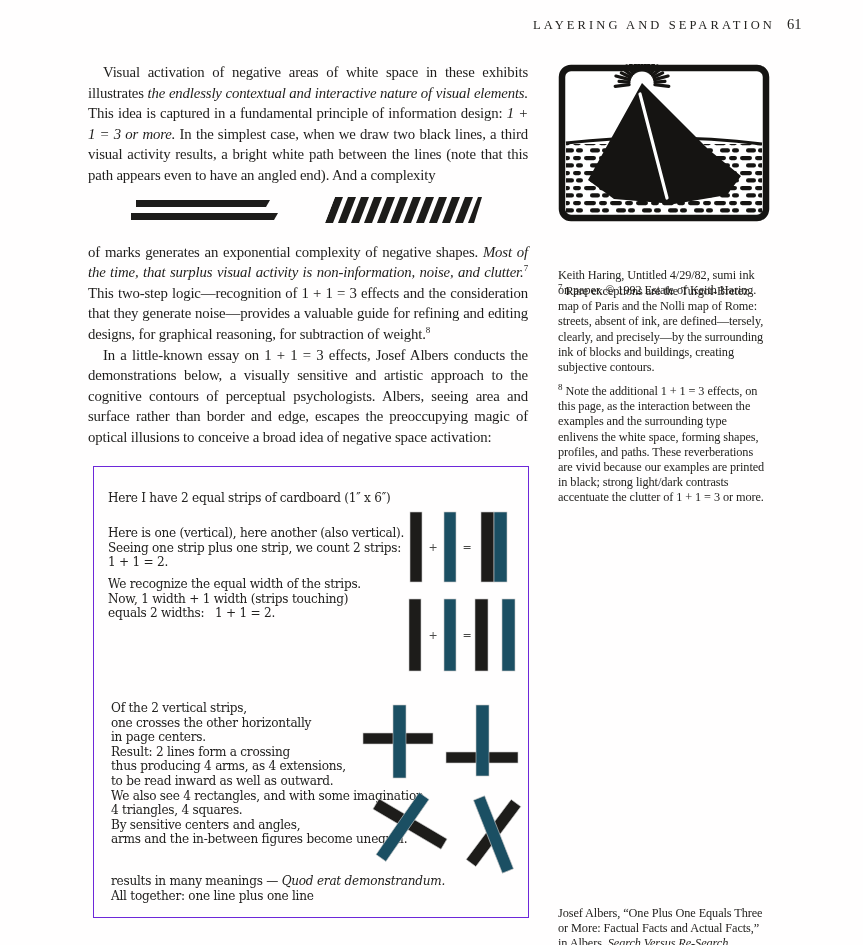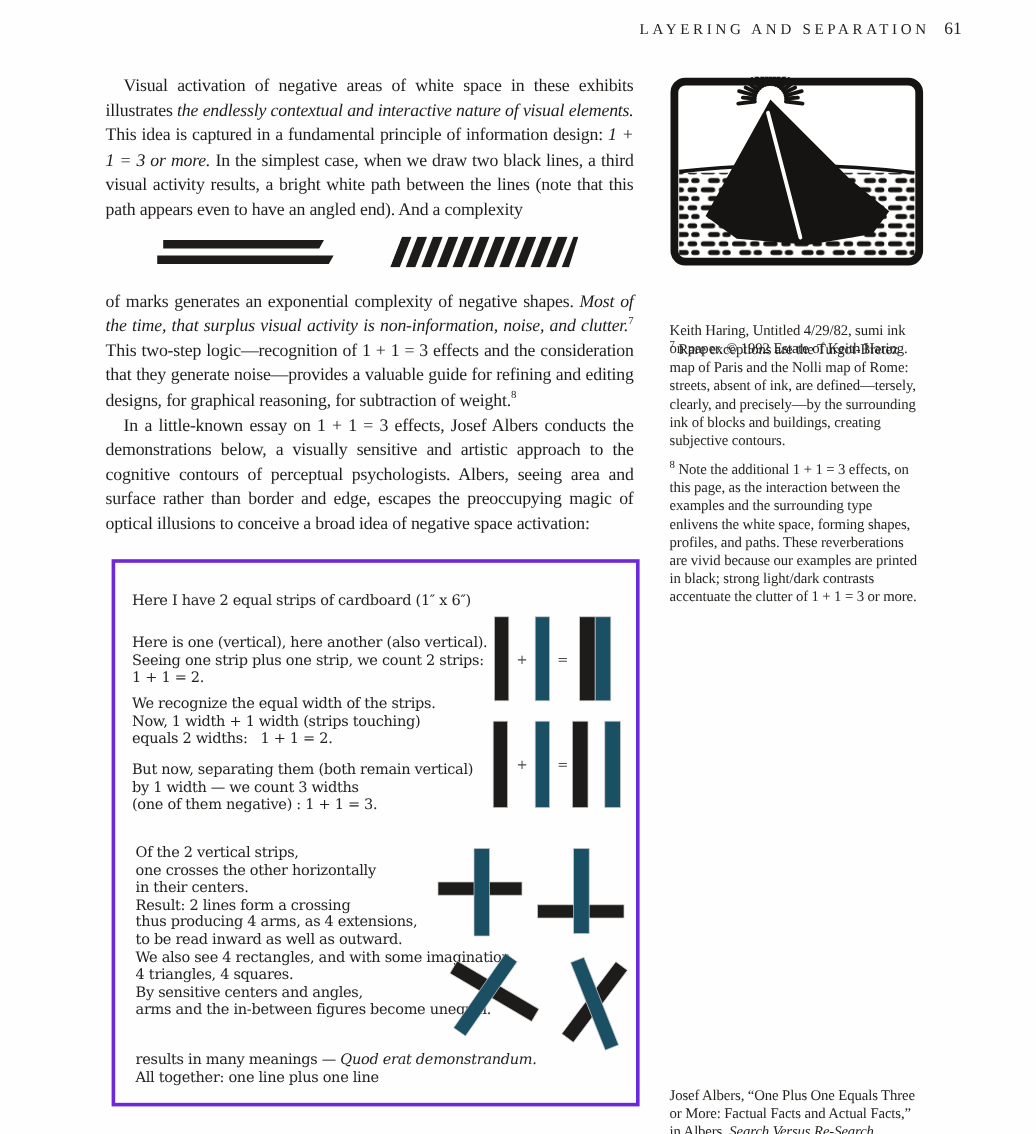--- a/index.html
+++ b/index.html
@@ -22,21 +22,21 @@
 
   
   .demo-row{position:relative;height:34px;margin:9px 0 13px 0;}
   .demo-row svg{position:absolute;top:0;}
   .bars-svg{left:40px;}
   .stripes-svg{left:237px;}
   .inkfill{fill:#1d1c1a;}
 
   
   .albers-box{position:absolute;left:93px;top:466px;width:434px;height:450px;
-              border:3px solid #6d28d9;background:#fffefe;}
+              border:1px solid #6d28d9;background:#fffefe;}
   .bx{position:absolute;left:14px;font-family:"DejaVu Serif", serif;font-size:12.1px;
       line-height:14.6px;letter-spacing:-0.25px;color:#22211f;}
   .bx div{white-space:pre;height:14.6px;}
   .bp1{top:24px;} .bp2{top:59px;} .bp3{top:110px;} .bp4{top:165px;}
   .bp5{top:234px;left:17px;} .bp6{top:407px;left:17px;}
   .albers-box svg{position:absolute;}
   .d1{left:312px;top:43px;} .d2{left:312px;top:129px;}
   .dcross{left:260px;top:232px;} .dx{left:264px;top:318px;}
   .strip{stroke:#c9c9c9;stroke-width:0.6;}
   .strip.black{fill:var(--ink,#1d1c1a);}
@@ -145,29 +145,24 @@
     <div class="bx bp2">
       <div>Here is one (vertical), here another (also vertical).</div>
       <div>Seeing one strip plus one strip, we count 2 strips:</div>
       <div>1 + 1 = 2.</div>
     </div>
     <div class="bx bp3">
       <div>We recognize the equal width of the strips.</div>
       <div>Now, 1 width + 1 width (strips touching)</div>
       <div>equals 2 widths:   1 + 1 = 2.</div>
     </div>
-    <div class="bx bp4">
-      <div>But now, separating them (both remain vertical)</div>
-      <div>by 1 width — we count 3 widths</div>
-      <div>(one of them negative) : 1 + 1 = 3.</div>
-    </div>
     <div class="bx bp5">
       <div>Of the 2 vertical strips,</div>
       <div>one crosses the other horizontally</div>
-      <div>in their centers.</div>
+      <div>in page centers.</div>
       <div>Result: 2 lines form a crossing</div>
       <div>thus producing 4 arms, as 4 extensions,</div>
       <div>to be read inward as well as outward.</div>
       <div>We also see 4 rectangles, and with some imagination,</div>
       <div>4 triangles, 4 squares.</div>
       <div>By sensitive centers and angles,</div>
       <div>arms and the in-between figures become unequal.</div>
     </div>
     <div class="bx bp6">
       <div><span>results in many meanings — </span><i>Quod erat demonstrandum.</i></div>

